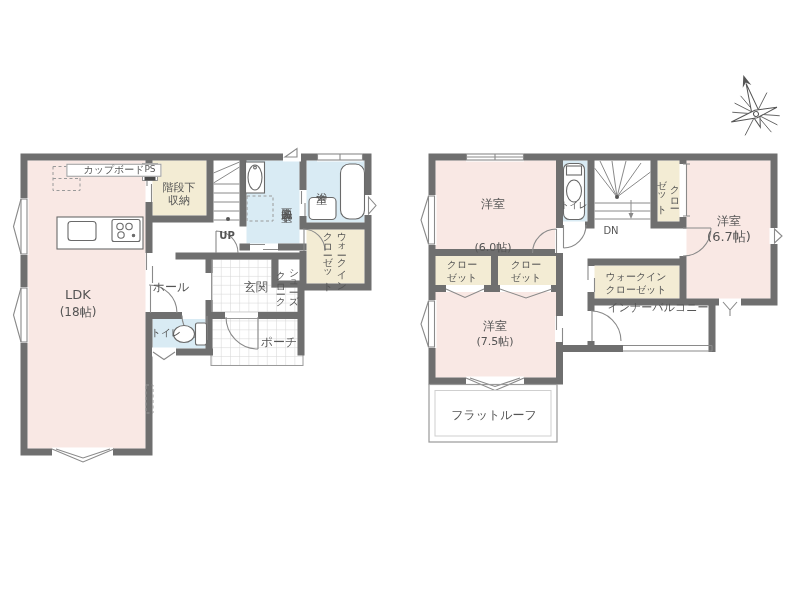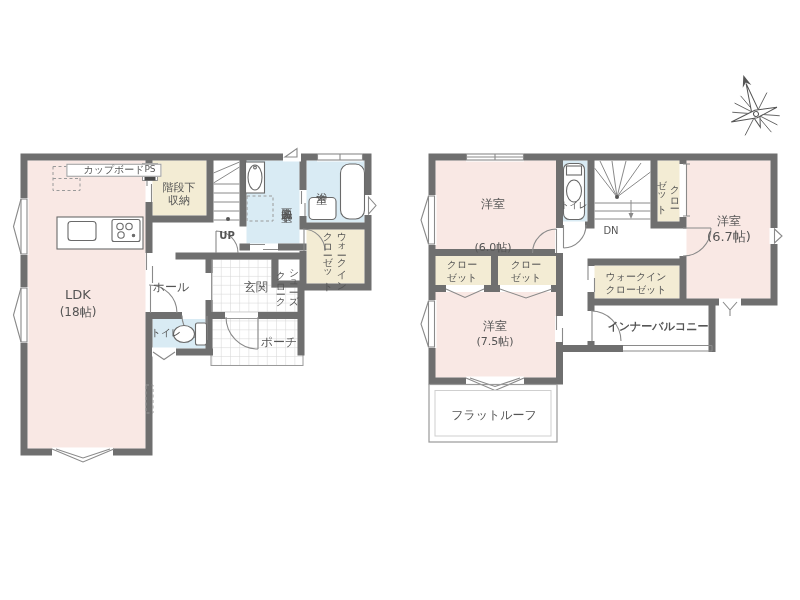--- a/index.html
+++ b/index.html
@@ -289,15 +289,15 @@
   <div class="lbl" style="left:729px;top:221px;font-size:12px;">洋室</div>
   <div class="lbl" style="left:729px;top:237px;font-size:13px;">(6.7帖)</div>
   <div class="lbl" style="left:462px;top:265px;font-size:10px;">クロー</div>
   <div class="lbl" style="left:462px;top:278px;font-size:10px;">ゼット</div>
   <div class="lbl" style="left:526px;top:265px;font-size:10px;">クロー</div>
   <div class="lbl" style="left:526px;top:278px;font-size:10px;">ゼット</div>
   <div class="lbl" style="left:636px;top:277px;font-size:10px;">ウォークイン</div>
   <div class="lbl" style="left:636px;top:290px;font-size:10px;">クローゼット</div>
   <div class="lbl" style="left:495px;top:326px;font-size:12px;">洋室</div>
   <div class="lbl" style="left:495px;top:342px;font-size:11px;">(7.5帖)</div>
-  <div class="lbl" style="left:658px;top:327px;font-size:11px;font-weight:bold;">インナーバルコニー</div>
+  <div class="lbl" style="left:658px;top:308px;font-size:11px;">インナーバルコニー</div>
   <div class="lbl" style="left:494px;top:415px;font-size:12px;">フラットルーフ</div>
 </div>
 
 </body></html>

